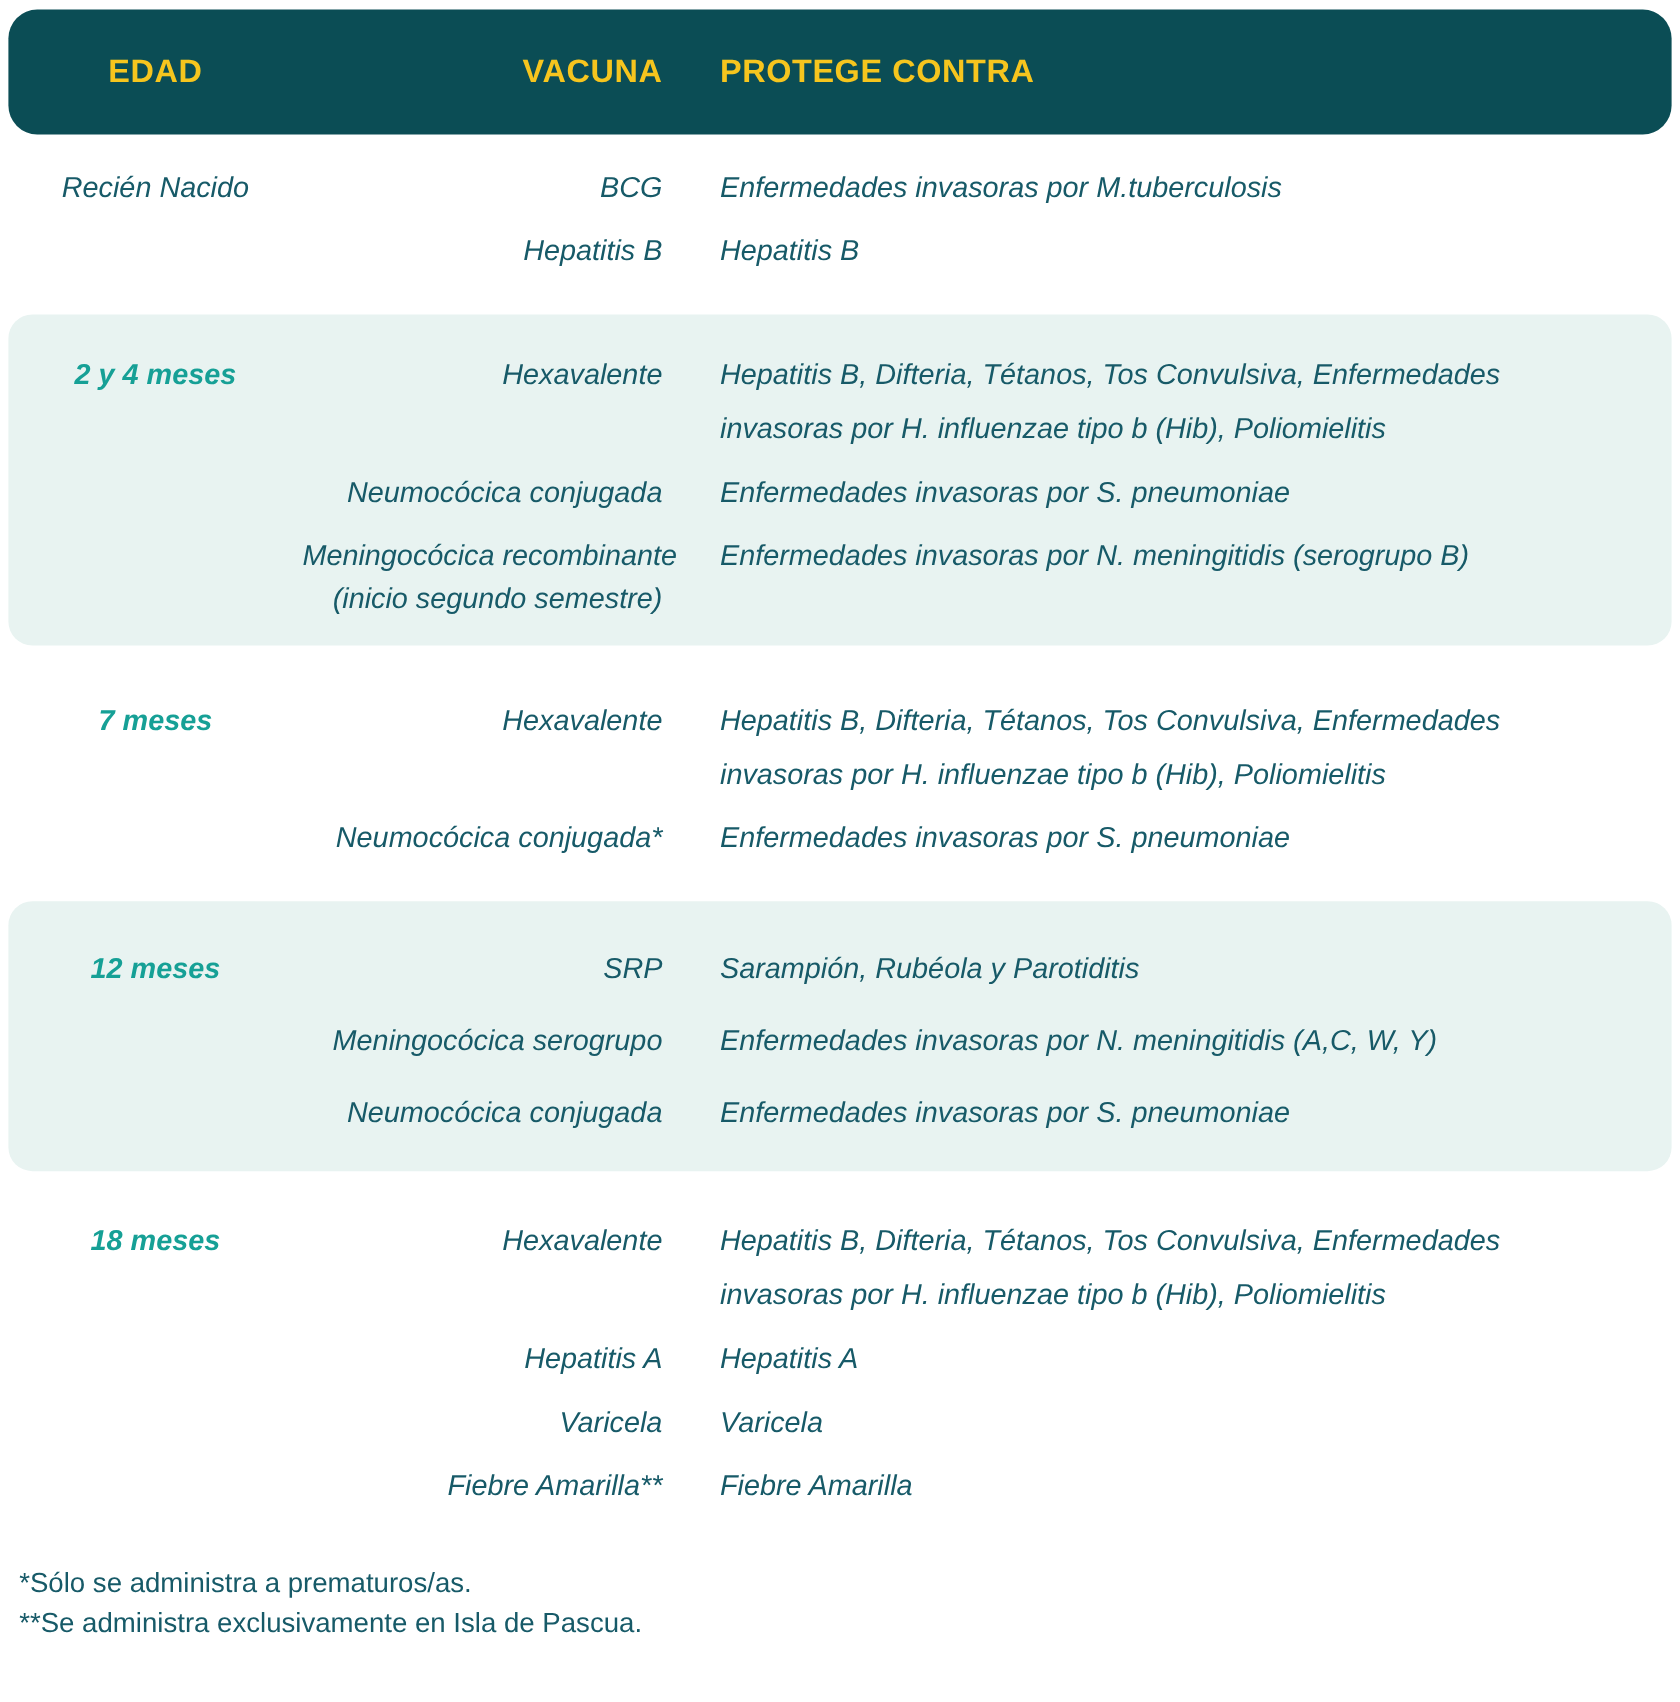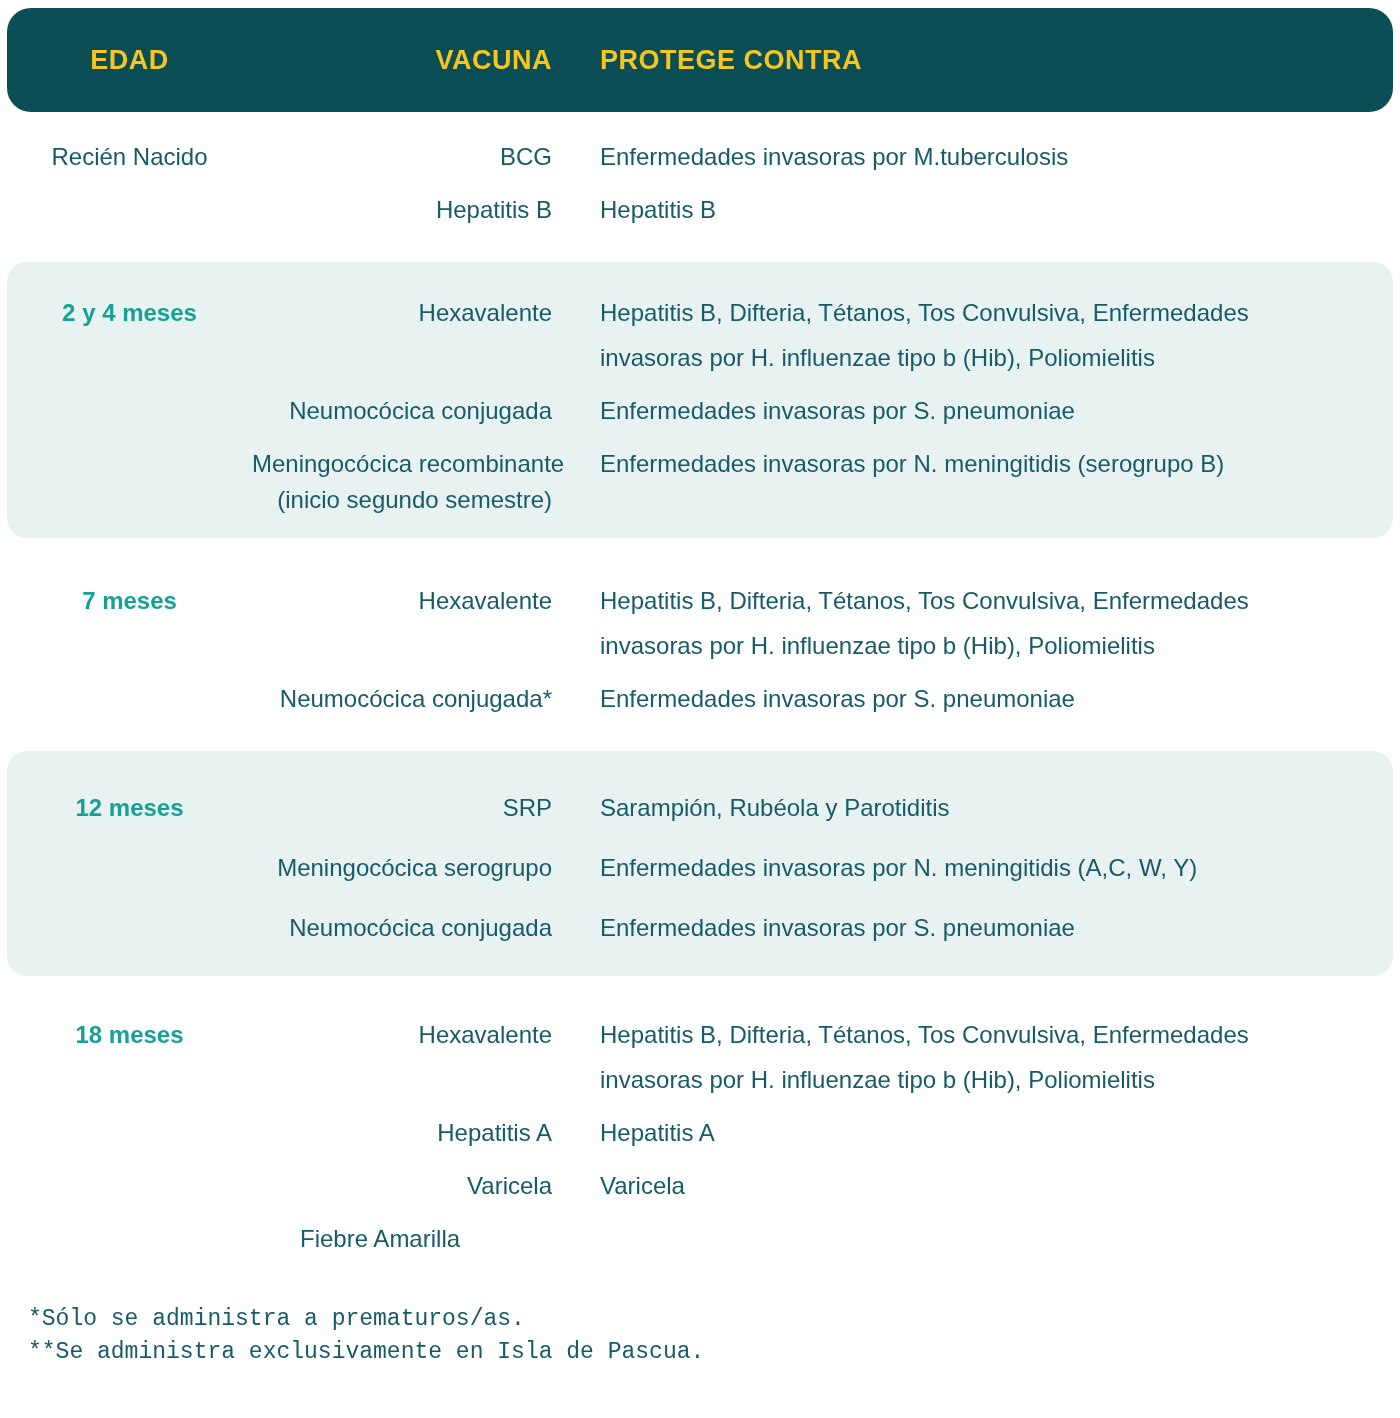--- a/index.html
+++ b/index.html
@@ -46,20 +46,21 @@
   .band{
     background:var(--band-bg);
     border-radius:20px;
   }
   .g-band-1{padding:28px 0 24px;}
   .g-band-2{padding:34px 0 26px;}
   .row{
     display:grid;
     grid-template-columns:245px 300px 1fr;
     align-items:start;
+    font-style:italic;
   }
   .row + .row{margin-top:8px;}
   .g-band-2 .row + .row{margin-top:15px;}
   .cell{
     font-size:24px;
     line-height:45px;
   }
   .age-accent{
     color:var(--age-accent);
     font-weight:700;
@@ -70,22 +71,21 @@
   }
   .vaccine-name{white-space:nowrap;margin-top:16px;}
   .vaccine-note{
     display:block;
     font-size:24px;
     line-height:28px;
     white-space:nowrap;
   }
   .cell-protects .protects-text{display:inline-block;max-width:762px;}
   .footnotes{
-    margin:24px 0 0 28px;
-    font-family:Liberation Mono, monospace;
+    margin:24px 0 0 16px;
   }
   .footnotes p{
     font-size:23px;
     line-height:33px;
   }
 </style>
 </head>
 <body>
 
 <div class="page">
@@ -238,20 +238,23 @@
       <div class="cell cell-age"></div>
       <div class="cell cell-vaccine">
         <span class="vaccine-name">Varicela</span>
       </div>
       <div class="cell cell-protects">
         <span class="protects-text">Varicela</span>
       </div>
     </div>
     <div class="row">
       <div class="cell cell-age"></div>
+      <div class="cell cell-vaccine">
+        <span class="vaccine-name">Fiebre Amarilla**</span>
+      </div>
       <div class="cell cell-protects">
         <span class="protects-text">Fiebre Amarilla</span>
       </div>
     </div>
   </section>
 
   <div class="footnotes">
     <p>*Sólo se administra a prematuros/as.</p>
     <p>**Se administra exclusivamente en Isla de Pascua.</p>
   </div>

